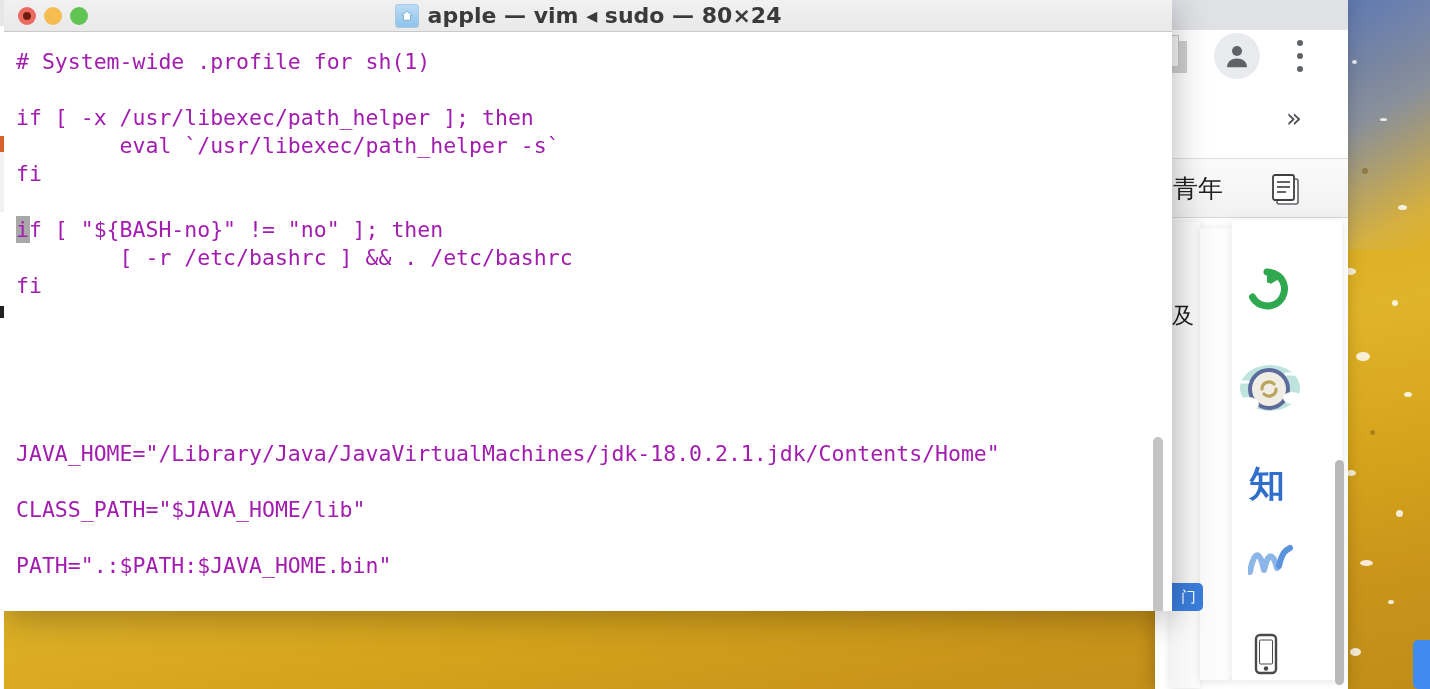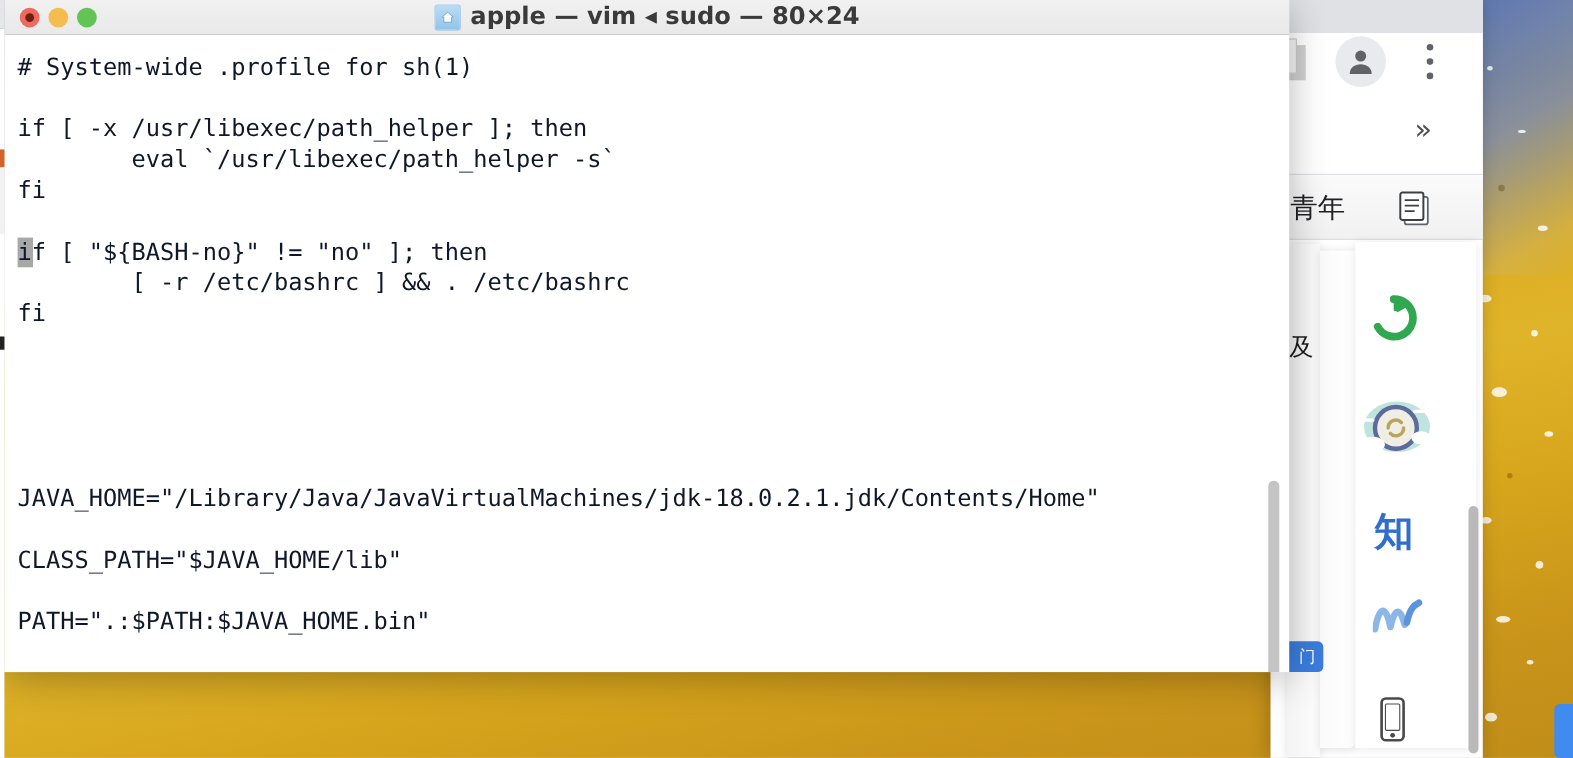--- a/index.html
+++ b/index.html
@@ -337,21 +337,21 @@
     overflow: hidden;
   }
   #terminal-text {
     position: absolute;
     left: 12px;
     top: 16px;
     margin: 0;
     font-family: "DejaVu Sans Mono", monospace;
     font-size: 21.5px;
     line-height: 28px;
-    color: #0f172a;
+    color: #a21caf;
     white-space: pre;
     letter-spacing: 0px;
   }
   #cursor-block {
     position: absolute;
     left: 12px;
     top: 184px;
     width: 14px;
     height: 27px;
     background: #a8a8a8;

